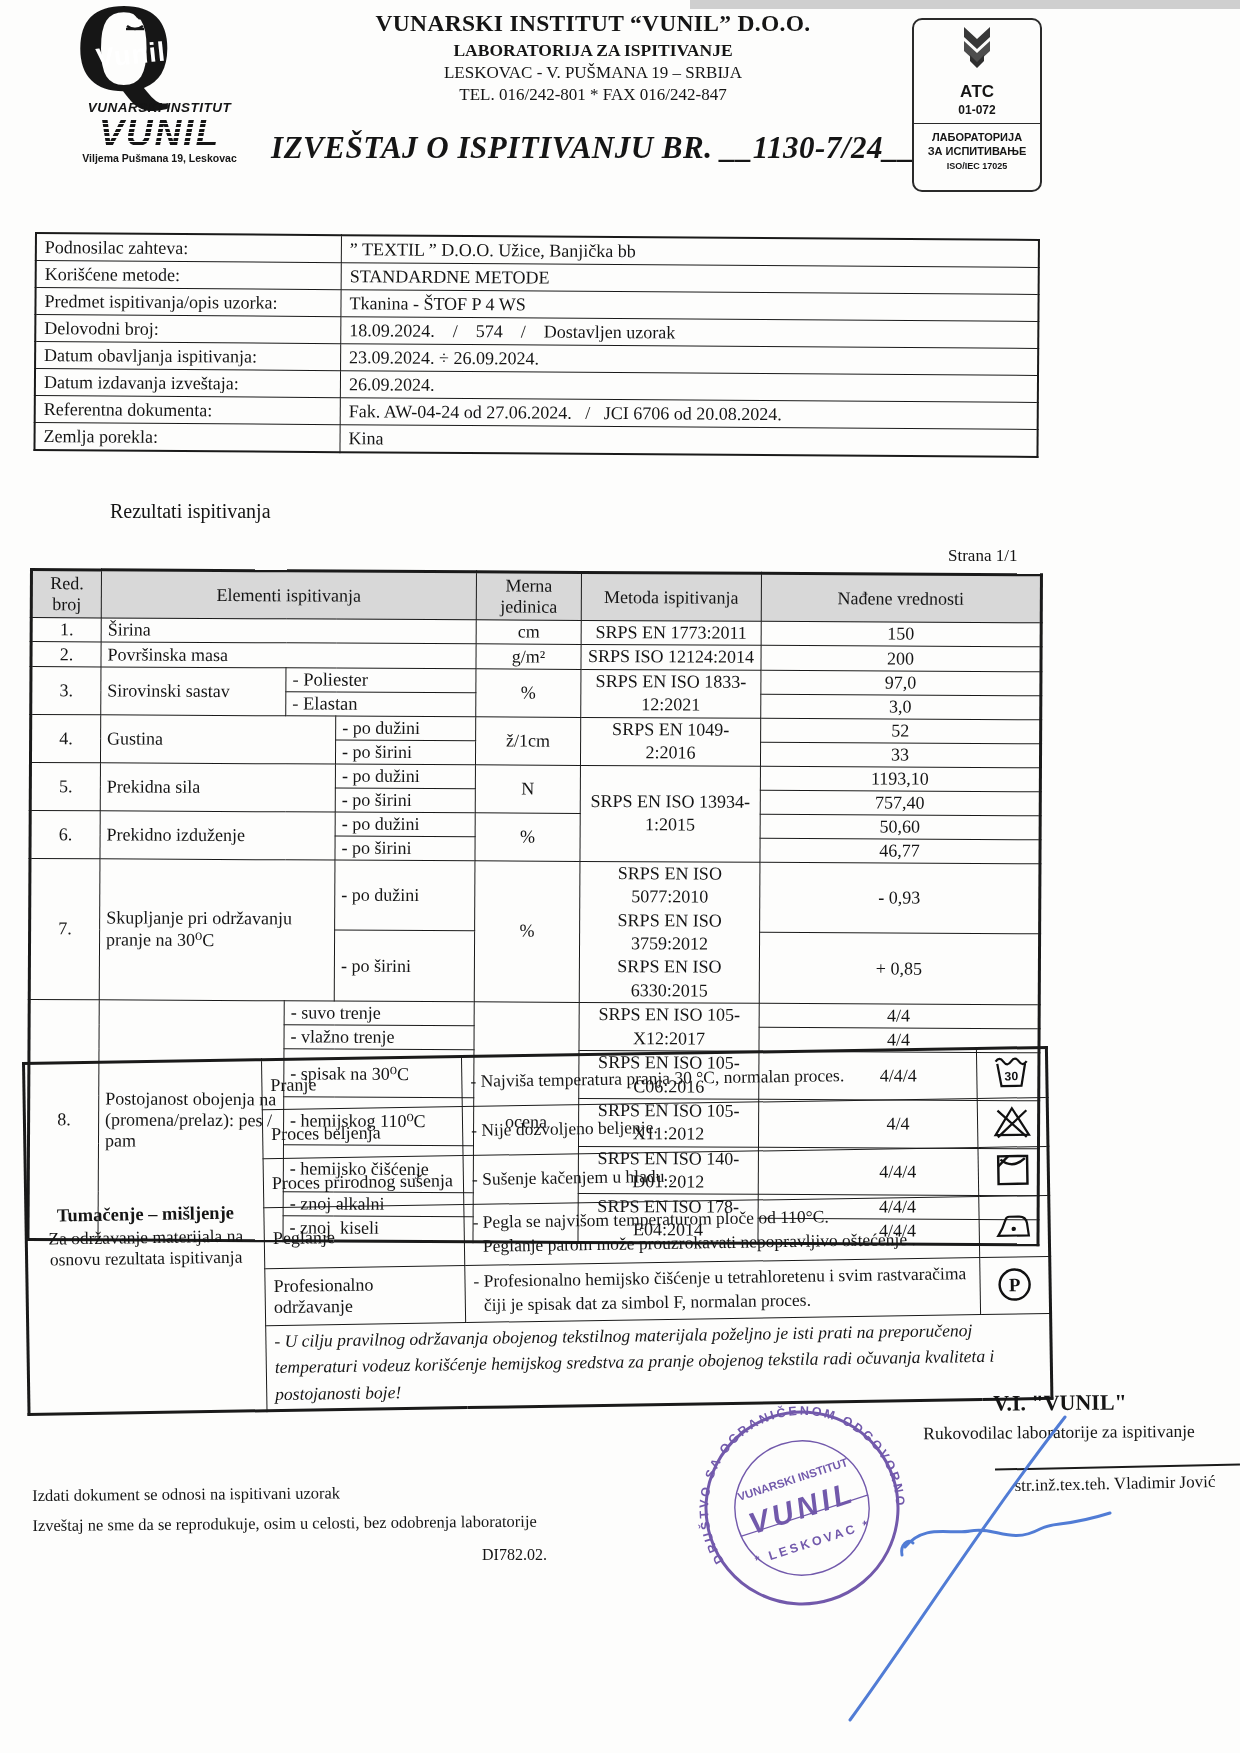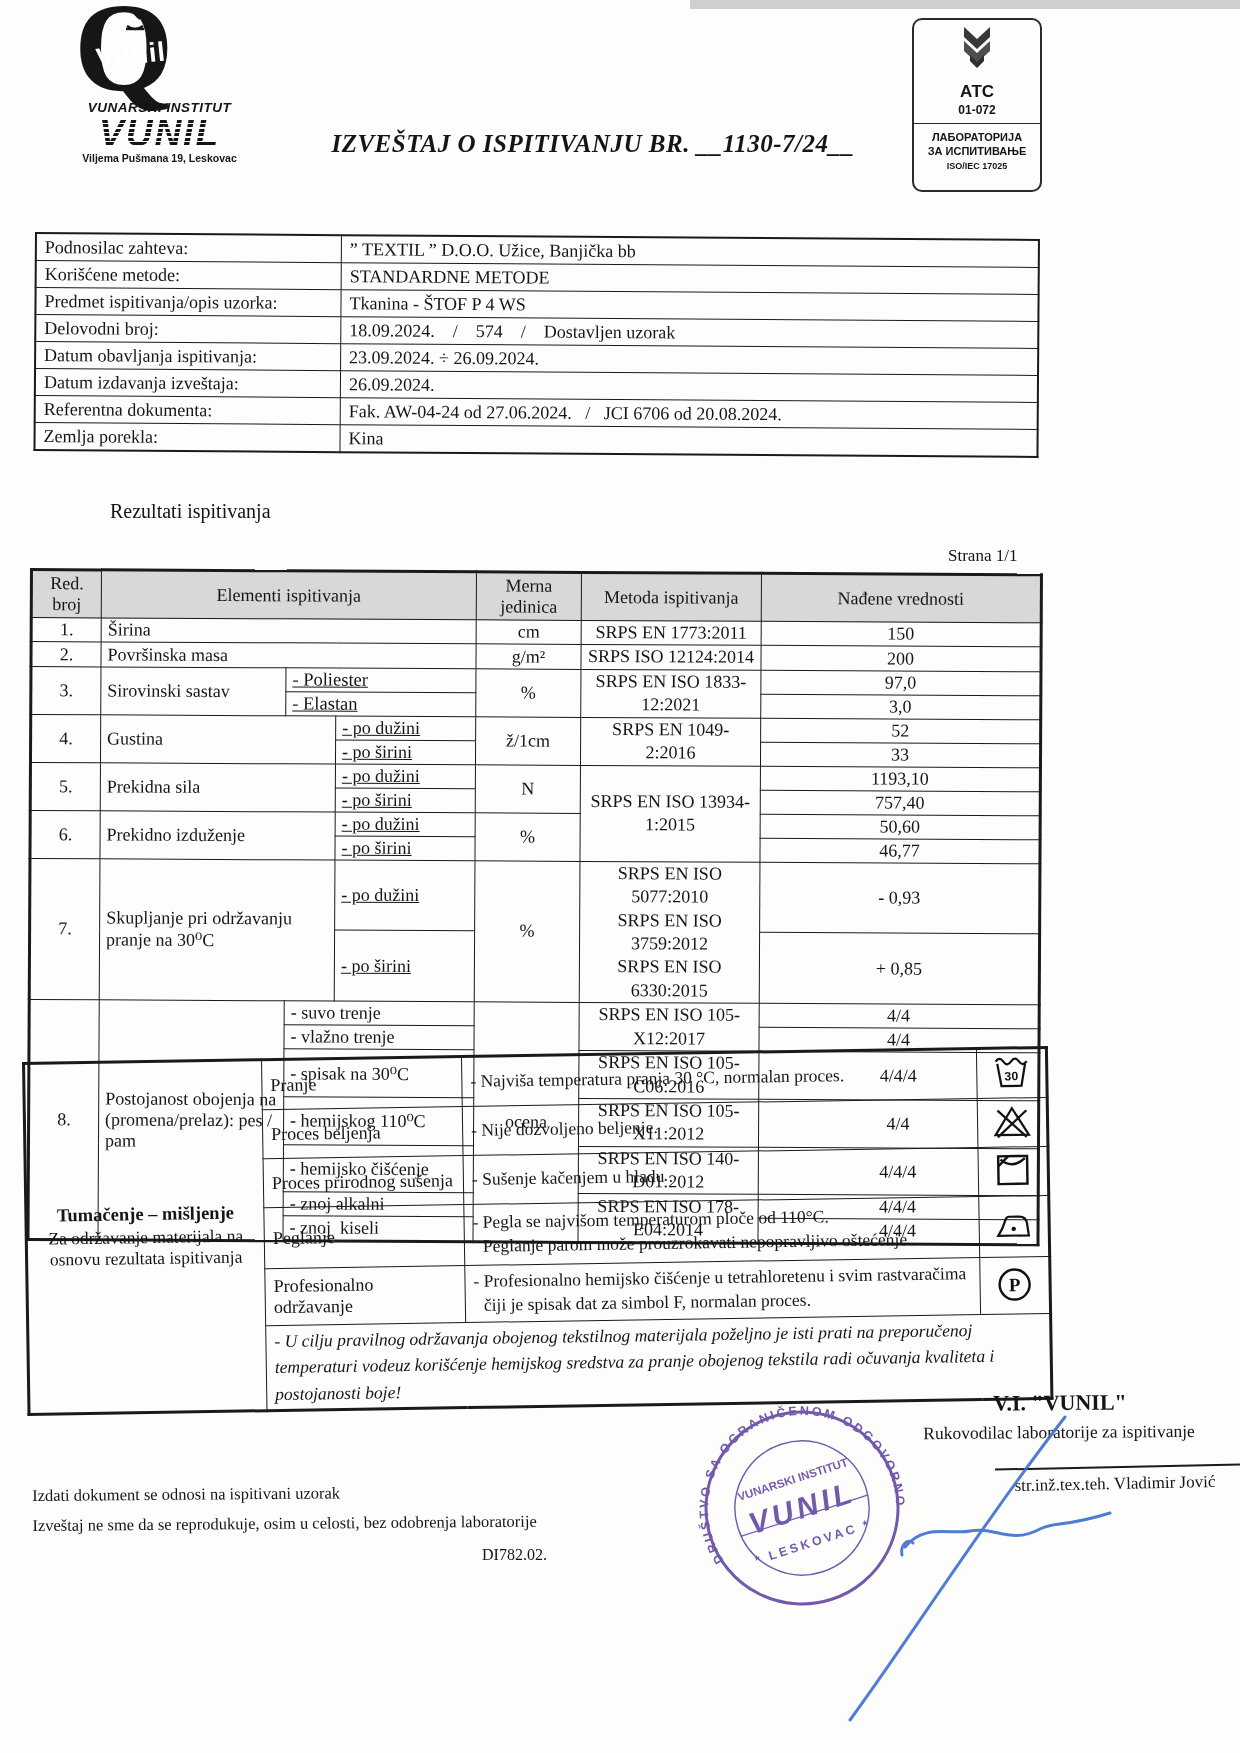--- a/index.html
+++ b/index.html
@@ -14,21 +14,21 @@
   .logo-script{position:absolute;left:44px;top:40px;font-size:27px;font-weight:bold;color:#fff;transform:rotate(-6deg);font-family:"Liberation Sans",sans-serif;letter-spacing:1px;}
   .logo-cap-top{position:absolute;left:0;top:100px;width:215px;text-align:center;font-family:"Liberation Sans",sans-serif;font-weight:bold;font-style:italic;font-size:13.5px;letter-spacing:.5px;}
   .logo-wordmark{position:absolute;left:0;top:113px;width:215px;text-align:center;font-family:"Liberation Sans",sans-serif;font-weight:900;font-style:italic;font-size:37px;letter-spacing:2px;}
   .logo-stripes{position:absolute;left:40px;top:120px;width:135px;height:32px;background:repeating-linear-gradient(180deg,transparent 0 3px,#fdfdfc 3px 4.5px);}
   .logo-cap-addr{position:absolute;left:0;top:152px;width:215px;text-align:center;font-family:"Liberation Sans",sans-serif;font-weight:bold;font-size:10.5px;}
   .org-block{left:268px;top:10px;width:650px;text-align:center;}
   .org-name{font-size:23.5px;font-weight:bold;letter-spacing:.3px;}
   .org-sub1{font-size:17.5px;font-weight:bold;margin-top:3px;}
   .org-sub2{font-size:17px;margin-top:2px;}
   .org-sub3{font-size:17px;margin-top:2px;}
-  .report-title{left:268px;top:130px;width:650px;text-align:center;font-size:25px;font-weight:bold;font-style:italic;letter-spacing:.5px;}
+  .report-title{left:268px;top:130px;width:650px;text-align:center;font-size:31px;font-weight:bold;font-style:italic;letter-spacing:.5px;}
   .badge{left:912px;top:18px;width:126px;height:170px;border:2.5px solid #2a2a2a;border-radius:10px;text-align:center;font-family:"Liberation Sans",sans-serif;}
   .badge-acronym{font-weight:bold;font-size:17px;margin-top:2px;}
   .badge-number{font-weight:bold;font-size:12px;margin-top:1px;}
   .badge-sep{width:100%;border-top:1.5px solid #2a2a2a;margin-top:6px;}
   .badge-l1,.badge-l2{font-weight:bold;font-size:11px;line-height:1.25;}
   .badge-l1{margin-top:7px;}
   .badge-l3{font-weight:bold;font-size:9px;margin-top:2px;}
   
   .info-table{left:35px;top:232px;transform:rotate(.4deg);transform-origin:0 0;}
   table.info{border-collapse:collapse;width:1005px;table-layout:fixed;}
@@ -37,21 +37,21 @@
   table.info{border:2.5px solid #1a1a1a;}
   
   .res-title{left:110px;top:500px;font-size:20px;}
   .page-label{left:948px;top:546px;font-size:17px;}
   .res-wrap{left:30px;top:568px;transform:rotate(.3deg);transform-origin:0 0;}
   table.res{border-collapse:collapse;width:1010px;table-layout:fixed;border:3px solid #1a1a1a;}
   table.res th{background:#d8d8d8;border:1.8px solid #1a1a1a;font-weight:normal;font-size:18px;height:46px;padding:0 4px;}
   table.res td{border:1.5px solid #1a1a1a;height:23px;padding:0 6px;font-size:18px;overflow:hidden;}
   td.c-num{text-align:center;font-size:18.5px;}
   td.c-name{font-size:18.5px;}
-  td.c-sub{font-size:16px;white-space:pre-wrap;text-decoration:underline;}
+  td.c-sub{font-size:16px;white-space:pre-wrap;}
   td.c-sub8{font-size:18px;white-space:pre-wrap;}
   td.c-unit{text-align:center;font-size:18px;}
   td.c-meth{text-align:center;font-size:13px;line-height:1.3;}
   td.c-val{text-align:center;font-size:18.5px;}
   
   .care-wrap{left:22px;top:1062px;transform:rotate(-.9deg);transform-origin:0 0;}
   table.care{border-collapse:collapse;width:1023px;table-layout:fixed;border:3px solid #1a1a1a;}
   table.care td{border:1.8px solid #1a1a1a;padding:2px 8px;overflow:hidden;}
   .care-title{font-weight:bold;font-size:18.5px;text-align:center;}
   .care-sub{font-size:17.5px;text-align:center;margin-top:2px;}
@@ -88,20 +88,26 @@
           <path d="M4,23 H22"></path>
       </g>
     </svg>
     <div class="logo-script">Vunil</div>
     <div class="logo-cap-top">VUNARSKI INSTITUT</div>
     <div class="logo-wordmark">VUNIL</div>
     <div class="logo-stripes"></div>
     <div class="logo-cap-addr">Viljema Pušmana 19, Leskovac</div>
   </div>
 
+  <div class="abs org-block">
+    <div class="org-name">VUNARSKI INSTITUT “VUNIL” D.O.O.</div>
+    <div class="org-sub1">LABORATORIJA ZA ISPITIVANJE</div>
+    <div class="org-sub2">LESKOVAC - V. PUŠMANA 19 – SRBIJA</div>
+    <div class="org-sub3">TEL. 016/242-801 * FAX  016/242-847</div>
+  </div>
 
   <div class="abs report-title">
     <span>IZVEŠTAJ O ISPITIVANJU BR.</span><span> __1130-7/24__</span>
   </div>
 
   <div class="abs badge">
     <svg width="54" height="52" viewBox="0 0 54 52" style="margin-top:4px;">
       <path d="M14,3 L27,15 L40,3 L40,13 L27,25 L14,13 Z" fill="#383838"></path>
       <path d="M14,17 L27,29 L40,17 L40,27 L27,39 L14,27 Z" fill="#4d4d4d"></path>
       <path d="M20,31 L27,38 L34,31 L34,37 L27,44 L20,37 Z" fill="#2e2e2e"></path>

